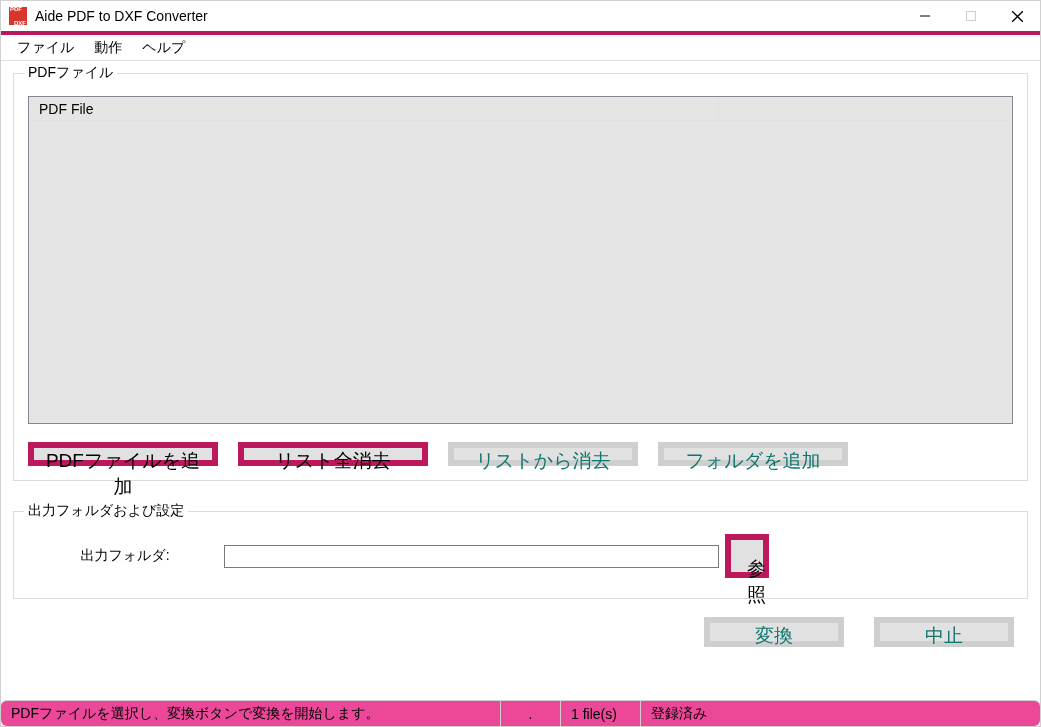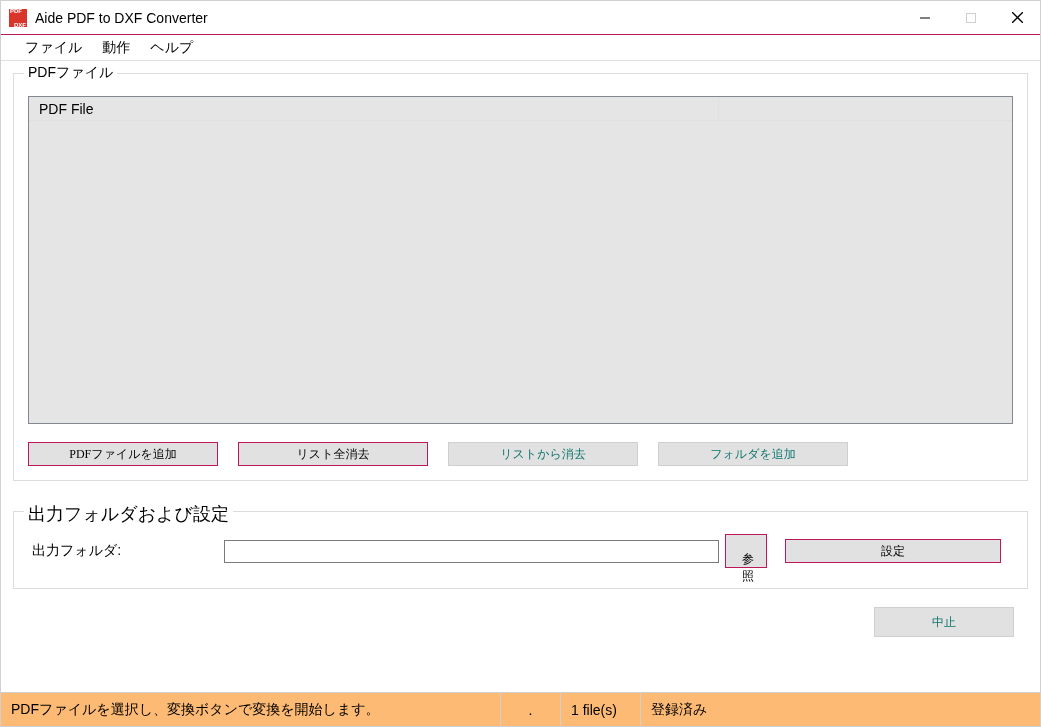--- a/index.html
+++ b/index.html
@@ -18,21 +18,21 @@
     border: 1px solid #d0d0d0;
     background: #ffffff;
   }
   
   .titlebar {
     height: 34px;
     display: flex;
     align-items: center;
     padding: 0 0 0 8px;
     background: #ffffff;
-    border-bottom: 1px solid #be185d;
+    border-bottom: 4px solid #be185d;
   }
   .titlebar .app-icon {
     width: 18px; height: 18px;
     margin-right: 8px;
     position: relative;
     background: #d9352b;
   }
   .titlebar .app-icon::before {
     content: "PDF";
     position: absolute;
@@ -71,21 +71,21 @@
     cursor: pointer;
   }
   .win-btn svg { display: block; }
   .win-btn.disabled { opacity: 0.4; cursor: default; }
 
   
   .menubar {
     height: 26px;
     display: flex;
     align-items: center;
-    padding-left: 14px;
+    padding-left: 6px;
     border-bottom: 1px solid #e0e0e0;
     font-size: 14px;
   }
   .menubar .menu-item {
     padding: 3px 10px;
     cursor: default;
   }
 
   
   .client {
@@ -143,23 +143,23 @@
   }
 
   .button-row {
     display: flex;
     gap: 20px;
     margin-top: 18px;
   }
   .btn {
     height: 24px;
     background: #e1e1e1;
-    border: 1px solid #be185d;
-    font-size: 12px;
-    font-family: Liberation Serif, serif;
+    border: 6px solid #be185d;
+    font-size: 19px;
+    font-family: Liberation Sans, sans-serif;
     padding: 0 8px;
     cursor: pointer;
     min-width: 120px;
   }
   .btn.disabled {
     color: #0f766e;
     background: #e1e1e1;
     border-color: #cfcfcf;
     cursor: default;
   }
@@ -170,31 +170,32 @@
     border: 1px solid #dcdcdc;
     position: relative;
     padding: 22px 14px 20px 14px;
   }
   .group-output > .legend {
     position: absolute;
     top: -10px;
     left: 10px;
     background: #ffffff;
     padding: 0 4px;
-    font-size: 18px;
+    font-size: 14px;
   }
   .output-row {
     display: flex;
     align-items: center;
     gap: 6px;
   }
   .output-row .lbl {
     width: 190px;
     font-size: 14px;
     padding-left: 4px;
+    text-align: center;
   }
   .output-row input[type="text"] {
     flex: 0 0 495px;
     height: 23px;
     border: 1px solid #7a7a7a;
     background: #fff;
     padding: 0 4px;
     font-family: inherit;
     font-size: 13px;
   }
@@ -213,26 +214,27 @@
     display: flex;
     justify-content: flex-end;
     gap: 30px;
     margin-top: 18px;
     padding-right: 14px;
   }
   .action-row .btn { width: 140px; height: 30px; }
 
   
   .statusbar {
-    height: 34px;
+    height: 26px;
     border-top: 1px solid #d0d0d0;
     display: flex;
     align-items: center;
     font-size: 14px;
-    background: #fdba74;
+    background: #ec4899;
+    border-radius: 6px;
   }
   .statusbar .cell {
     padding: 0 10px;
     height: 100%;
     display: flex;
     align-items: center;
     border-right: 1px solid #d0d0d0;
   }
   .statusbar .cell.msg { width: 500px; }
   .statusbar .cell.dot { width: 60px; justify-content: center; }
@@ -292,25 +294,25 @@
         <button class="btn disabled">フォルダを追加</button>
       </div>
     </div>
 
     <div class="group-output">
       <div class="legend">出力フォルダおよび設定</div>
       <div class="output-row">
         <div class="lbl">出力フォルダ:</div>
         <input type="text" value="" style="">
         <button class="btn browse">参照</button>
-        <button class="btn settings">設定</button>
       </div>
     </div>
 
     <div class="action-row">
+      <button class="btn disabled">変換</button>
       <button class="btn disabled">中止</button>
     </div>
 
   </div>
 
   <div class="statusbar">
     <div class="cell msg">PDFファイルを選択し、変換ボタンで変換を開始します。</div>
     <div class="cell dot">.</div>
     <div class="cell count">1 file(s)</div>
     <div class="cell reg">登録済み</div>

